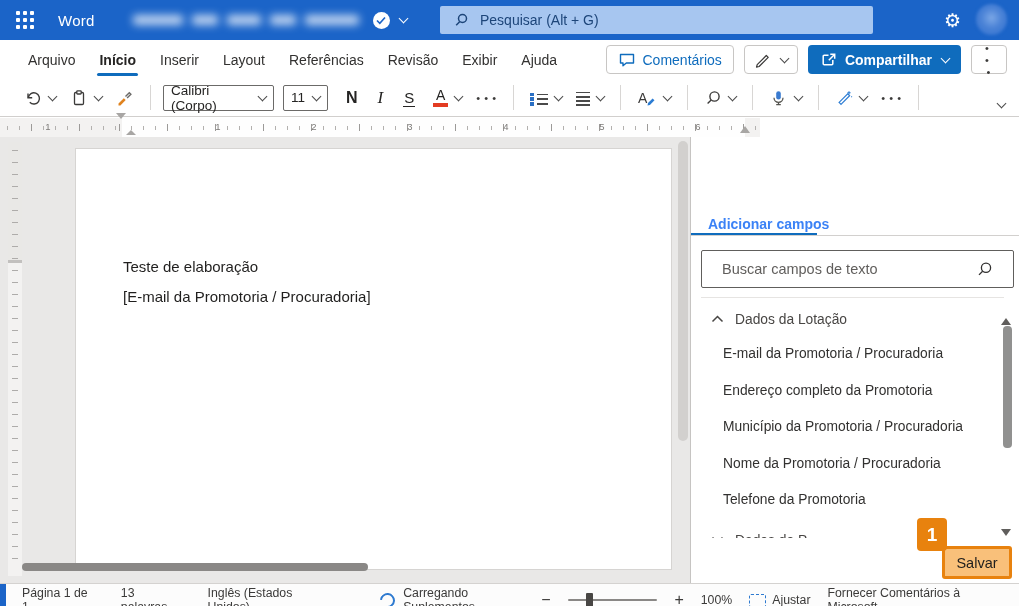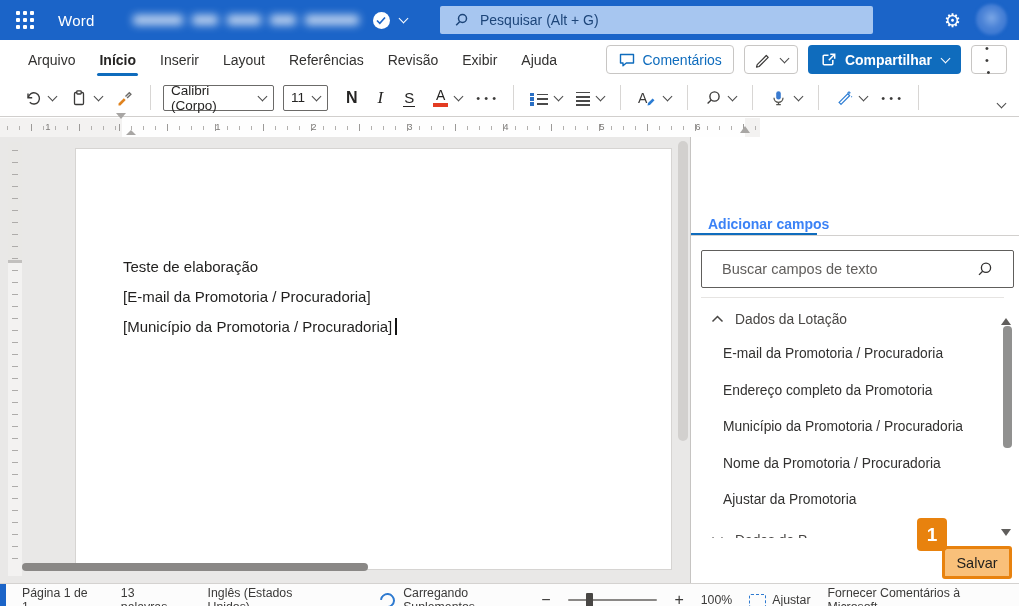--- a/index.html
+++ b/index.html
@@ -319,21 +319,20 @@
 <div class="doc-area">
   <div class="vruler">
     <span class="top"></span>
       <span class="ticks"></span>
       <span class="margin"></span>
   </div>
   <div class="page">
     <div class="textcol">
       <div>Teste de elaboração</div>
       <div>[E-mail da Promotoria / Procuradoria]</div>
-      <div><span>[Município da Promotoria / Procuradoria]</span><span class="cursor"></span></div>
     </div>
   </div>
   <div class="h-scroll"></div>
   <div class="v-scroll"></div>
 </div>
 
 <div class="panel">
   <span class="p-tab">Adicionar campos</span>
   <span class="p-tabline"></span>
   <span class="p-tabborder"></span>
@@ -357,21 +356,21 @@
     <div class="p-row item" style="top:81px">
         <span>Endereço completo da Promotoria</span>
       </div>
     <div class="p-row item" style="top:117px">
         <span>Município da Promotoria / Procuradoria</span>
       </div>
     <div class="p-row item" style="top:154px">
         <span>Nome da Promotoria / Procuradoria</span>
       </div>
     <div class="p-row item" style="top:190px">
-        <span>Ajustar da Promotoria</span>
+        <span>Telefone da Promotoria</span>
       </div>
     <div class="p-row section" style="top:231px">
       <svg width="13" height="8">
           <path d="M1.5 1.5l5 5 5-5" fill="none" stroke="#484644" stroke-width="1.5"></path>
         </svg>
       <span>Dados do P</span>
     </div>
   </div>
   <div class="p-scroll">
     <span class="tri-up"></span>

